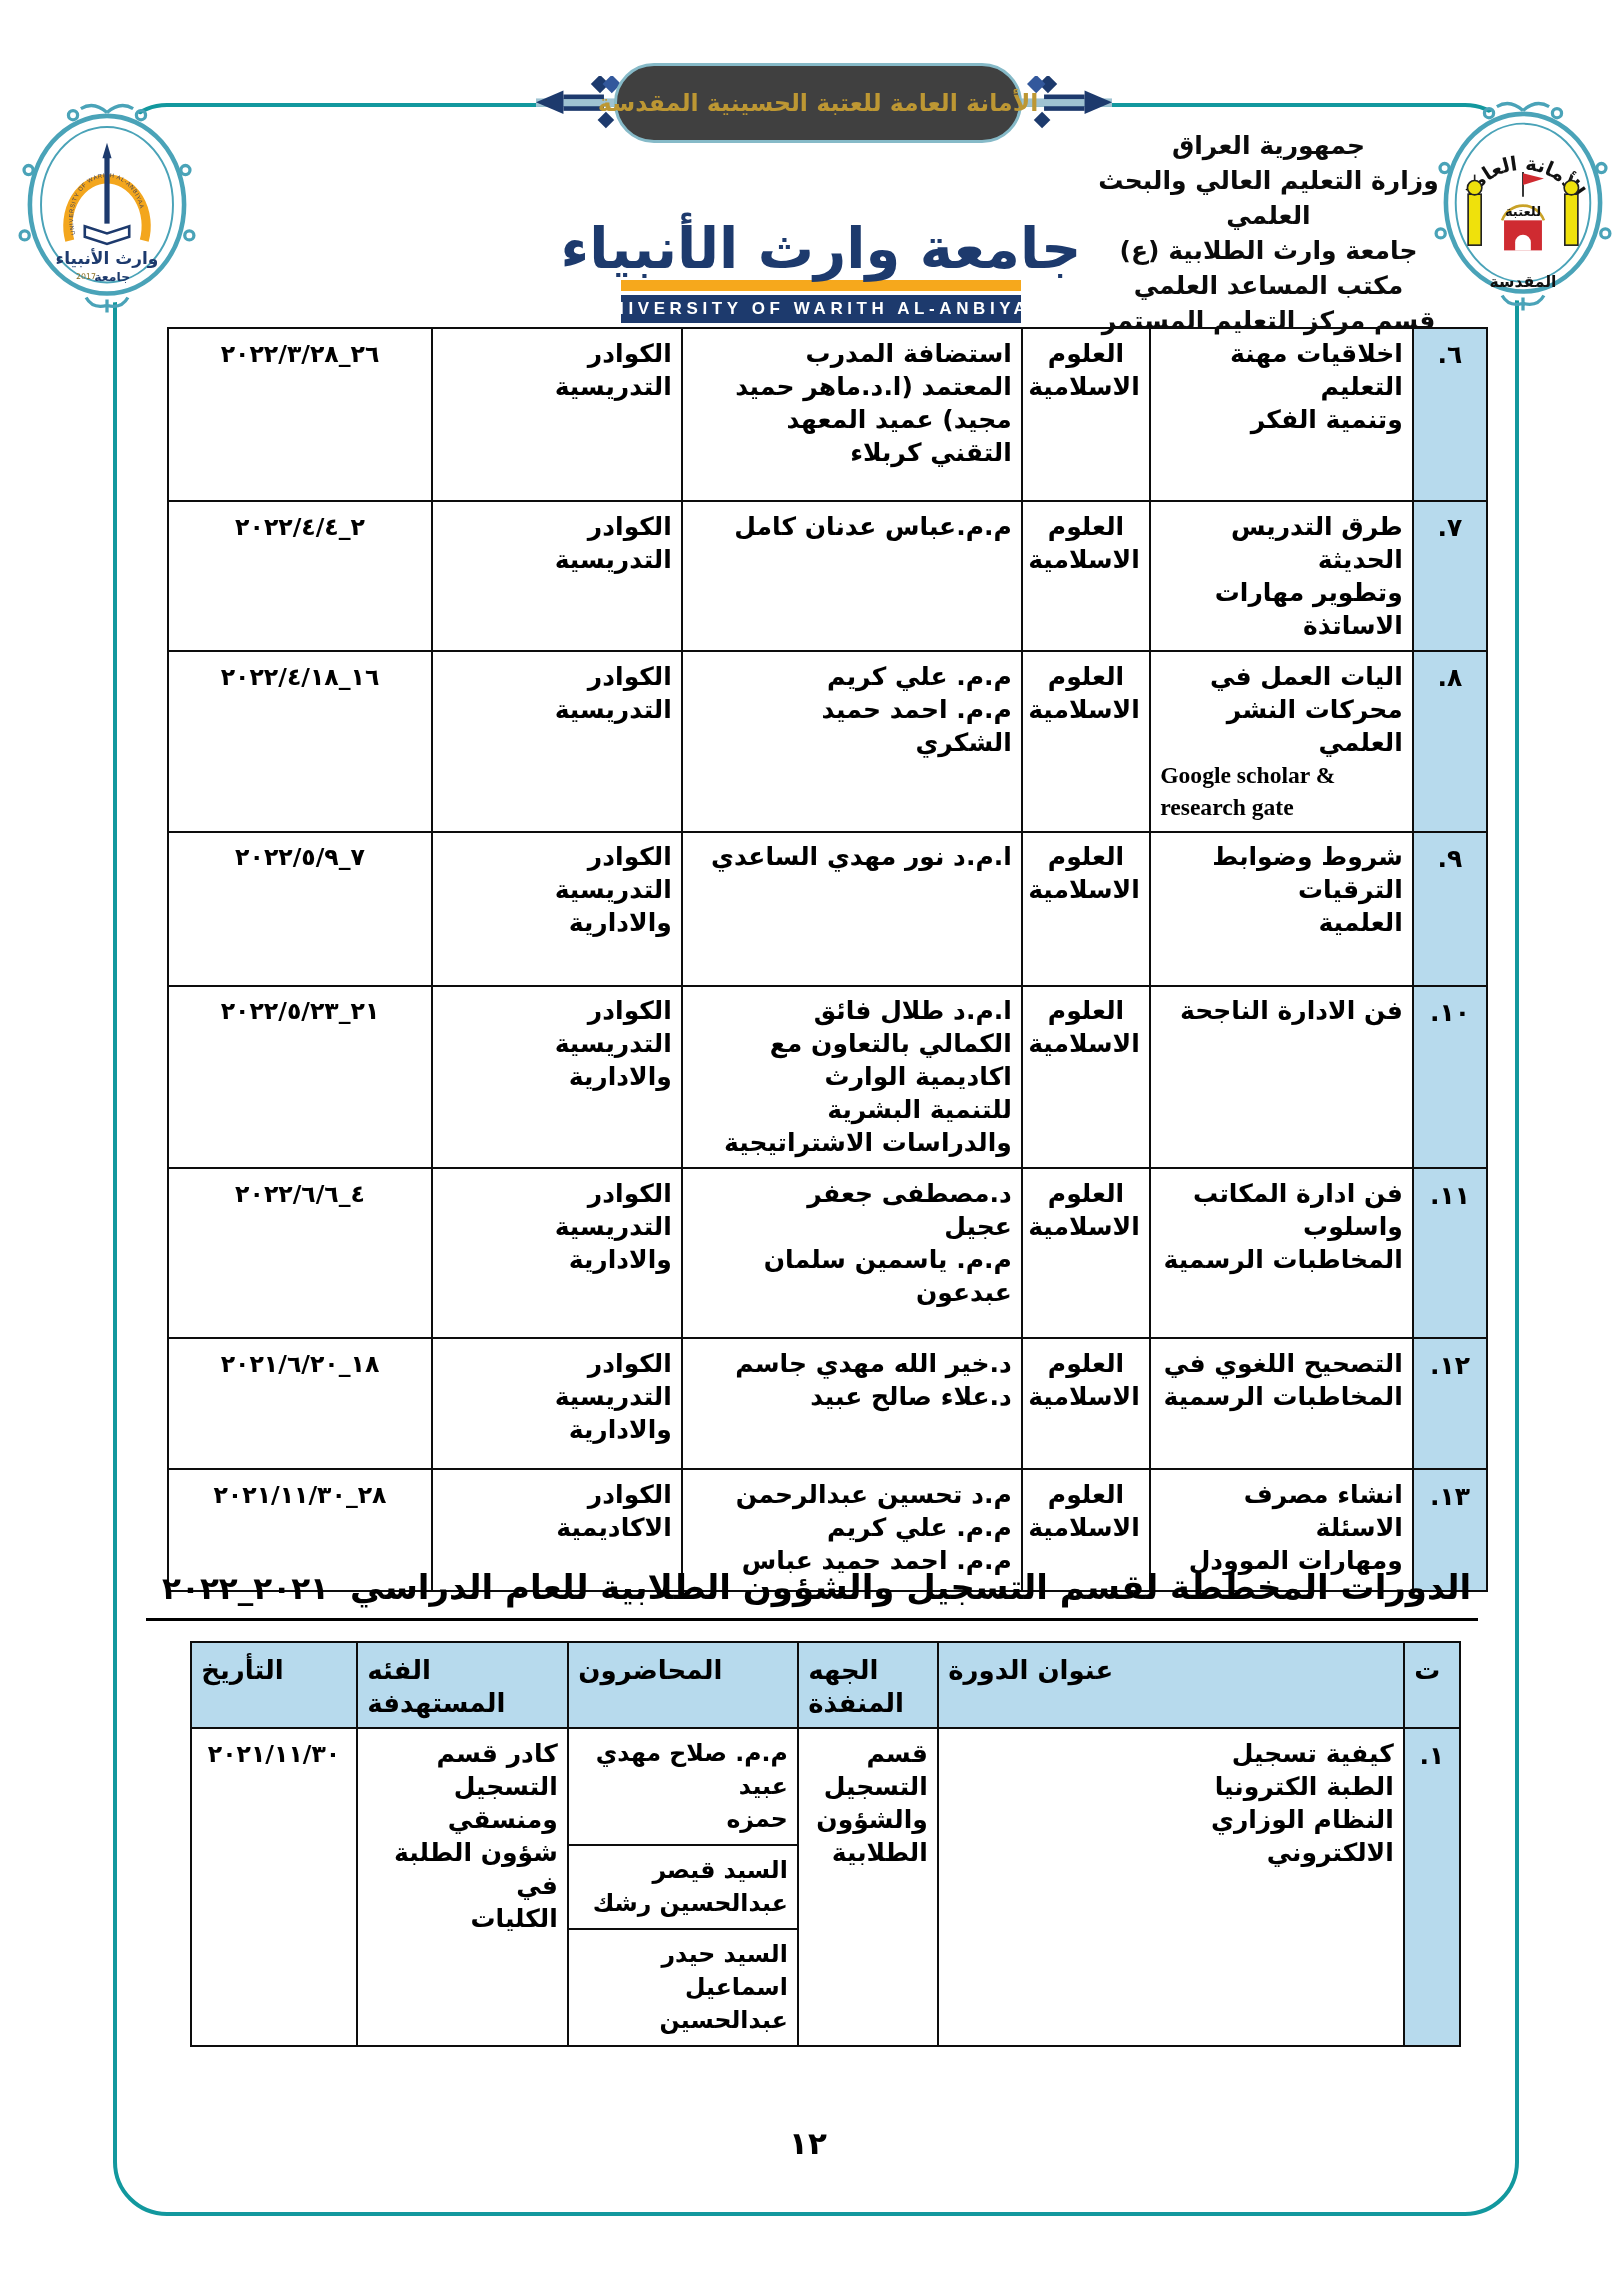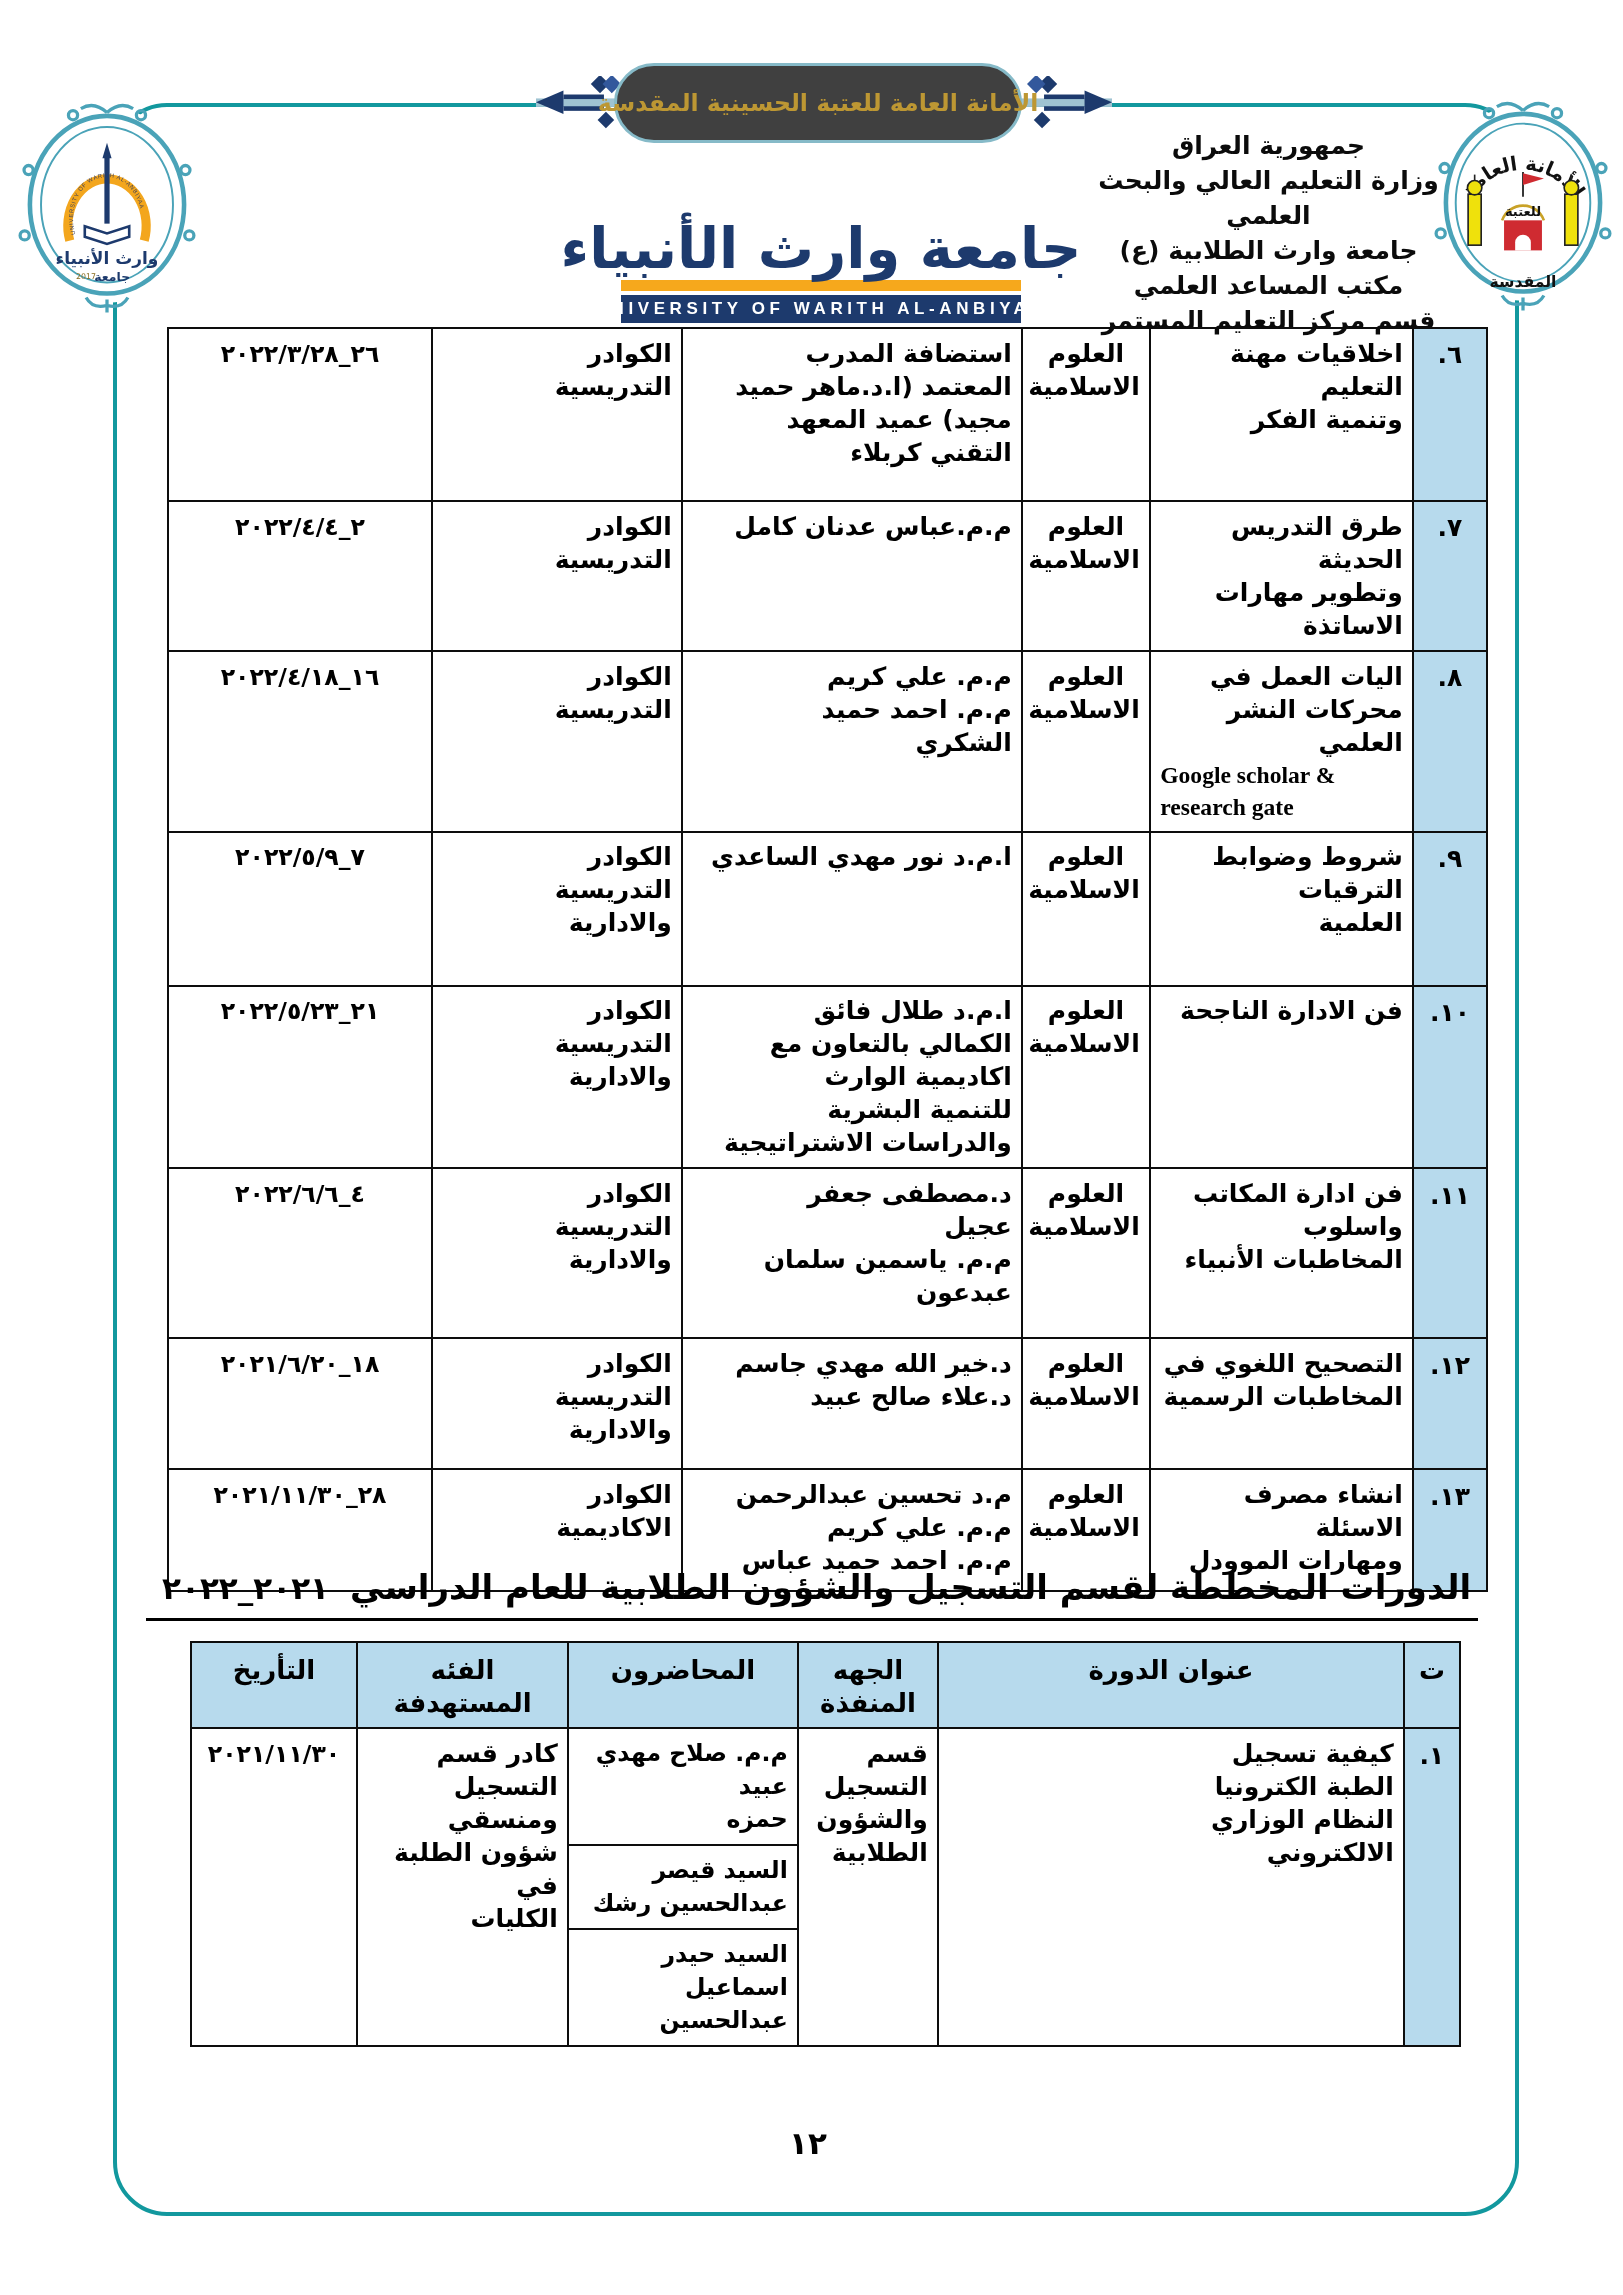--- a/index.html
+++ b/index.html
@@ -48,21 +48,21 @@
   #t1 tr:nth-of-type(5){height:164px;} #t1 tr:nth-of-type(6){height:170px;}
   #t1 tr:nth-of-type(7){height:131px;} #t1 tr:nth-of-type(8){height:122px;}
   .en-lines{direction:ltr;text-align:left;font-family:"Liberation Serif",serif;
             font-weight:700;font-size:23.6px;line-height:32px;white-space:pre-line;}
   
   .sec-title{position:absolute;left:0;top:1567px;width:1624px;text-align:center;direction:rtl;}
   .sec-title .inner{display:inline-block;border-bottom:3.3px solid #000;padding:0 6.5px 10.5px;
                     font-weight:700;font-size:34px;}
   .sec-title .years{margin:0 9.2px;font-size:31px;}
   #t2{position:absolute;left:190px;top:1641px;width:1268px;border:2.6px solid #0d0d0d;}
-  #t2 thead td{background:#b7daed;text-align:center;height:54px;padding-top:10.5px;font-size:26px;}
+  #t2 thead td{background:#b7daed;text-align:left;height:54px;padding-top:10.5px;font-size:26px;}
   #t2 .c-title,#t2 .c-org,#t2 .c-target{text-align:right;}
   #t2 .c-date{text-align:center;}
   #t2 tbody tr{height:283px;}
   #t2 .c-lect{padding:0;font-size:23.6px;}
   #t2 .c-lect .sub{padding:7.9px 9.2px;text-align:right;}
   #t2 .c-lect .sub + .sub{border-top:2px solid #0d0d0d;}
   #t2 .c-lect .sub:nth-child(1){min-height:92px;}
   #t2 .c-lect .sub:nth-child(2){min-height:65px;}
   #t2 .c-lect .sub:nth-child(3){min-height:65px;}
   
@@ -303,21 +303,21 @@
 التدريسية
 والادارية</div>
           </td>
           <td class="c-date"><span class="date">٢٠٢٢/٥/٢٣_٢١</span></td>
         </tr>
 
         <tr>
           <td class="num-cell"><span>١١.</span></td>
           <td class="c-title">
             <div class="ml">فن ادارة المكاتب واسلوب
-المخاطبات الأنبياء</div>
+المخاطبات الرسمية</div>
             <div class="en-lines"></div>
           </td>
           <td class="c-org">
             <div class="ml">العلوم
 الاسلامية</div>
           </td>
           <td class="c-lect">
             <div class="ml">د.مصطفى جعفر
 عجيل
 م.م. ياسمين سلمان

